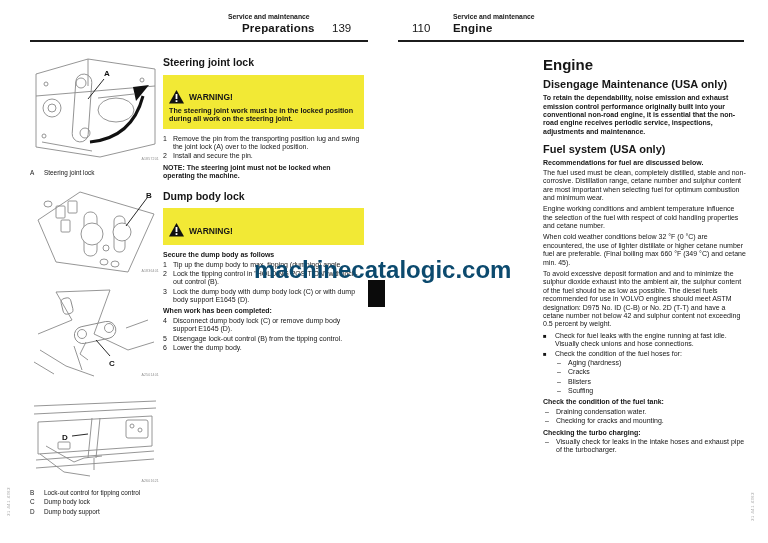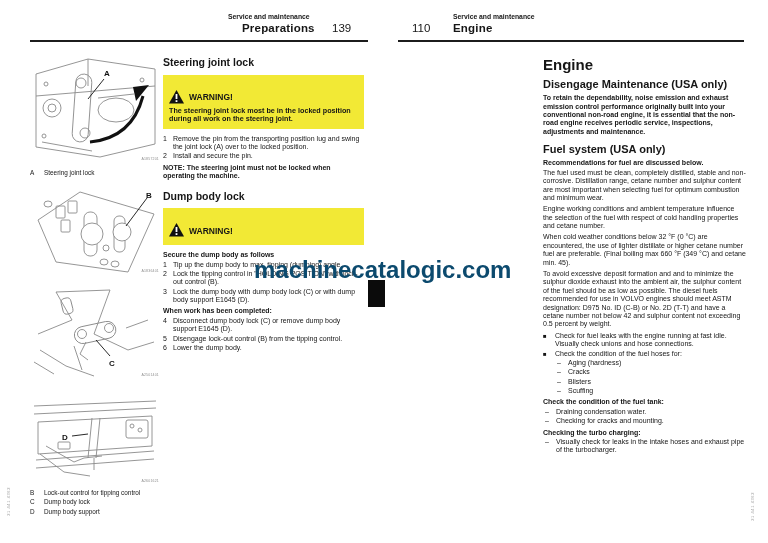--- a/index.html
+++ b/index.html
@@ -204,21 +204,21 @@
 
     <div class="warnbox">
       <div class="warnhead">
         <svg width="15" height="14" viewBox="0 0 15 14">
           <polygon points="7.5,0 15,13.4 0,13.4" fill="#111111"></polygon>
           <rect x="6.6" y="4" width="1.8" height="5" fill="#ffffff"></rect>
           <rect x="6.6" y="10.2" width="1.8" height="1.8" fill="#ffffff"></rect>
         </svg>
         <span class="wtitle">WARNING!</span>
       </div>
-      <div class="warnbody">The steering joint lock most be in the locked position during all work on the steering joint.</div>
+      <div class="warnbody">The steering joint work must be in the locked position during all work on the steering joint.</div>
     </div>
 
     <div class="step">
       <span class="n">1</span>
       <span class="t">Remove the pin from the transporting position lug and swing the joint lock (A) over to the locked position.</span>
     </div>
     <div class="step">
       <span class="n">2</span>
       <span class="t">Install and secure the pin.</span>
     </div>

